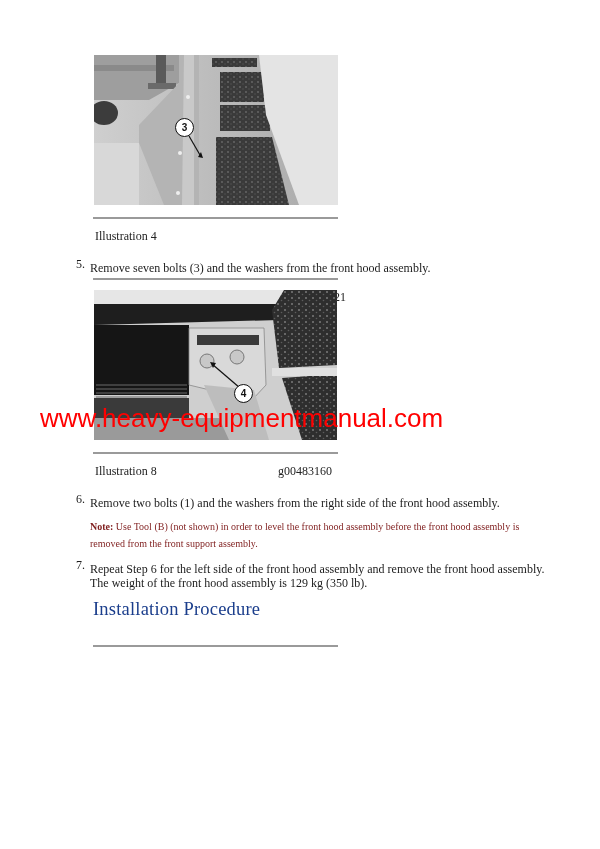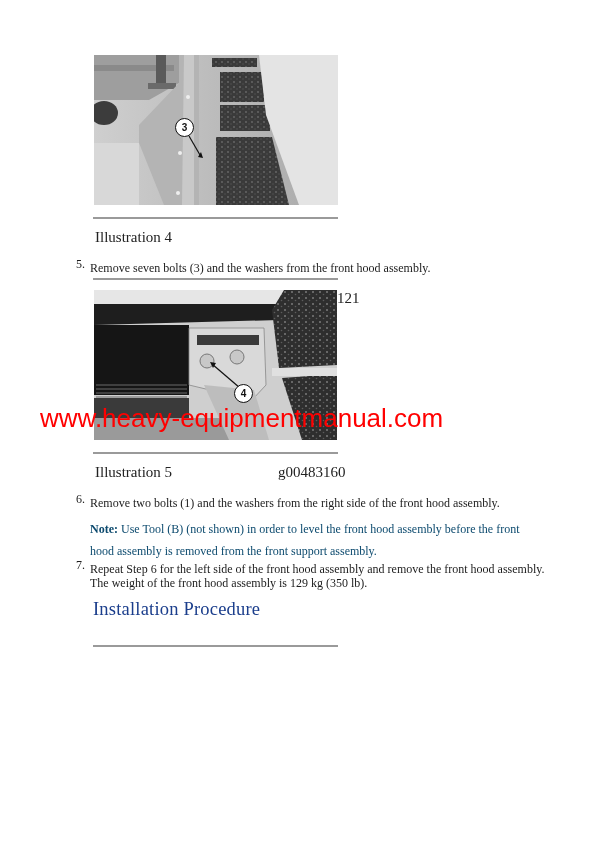--- a/index.html
+++ b/index.html
@@ -1,24 +1,24 @@
 <!DOCTYPE html>
 <html><head>
 <meta charset="utf-8">
 <style>
   html, body { margin: 0; padding: 0; background: #ffffff; }
   body { width: 600px; height: 849px; position: relative; overflow: hidden;
          font-family: "Liberation Serif", "DejaVu Serif", serif; color: #1a1a1a; }
   .rule { position: absolute; left: 93px; width: 245px; height: 2px; background: #9a9a9a; }
   .figure { position: absolute; left: 94px; width: 244px; height: 150px; overflow: hidden; background: #bdbdbd; }
-  .caption { position: absolute; font-size: 15px; color: #222; }
+  .caption { position: absolute; font-size: 12px; color: #222; }
   .step { position: absolute; left: 76px; width: 470px; font-size: 12px; line-height: 14px; color: #1c1c1c; }
   .step .num { position: absolute; left: 0; top: 0; }
   .step .txt { position: absolute; left: 14px; right: 0; top: 4px; }
-  .note { position: absolute; left: 90px; width: 450px; font-size: 12px; line-height: 22px; color: #0c4a6e; }
+  .note { position: absolute; left: 90px; width: 450px; font-size: 10px; line-height: 17px; color: #7f1d1d; }
   .note b { font-weight: bold; }
   .heading { position: absolute; left: 61px; top: 599px; font-size: 18.5px; font-weight: normal; color: #1b3e8c; letter-spacing: 0.2px; margin-left: 32px; }
   .watermark { position: absolute; left: 40px; top: 403px; font-family: "Liberation Sans", "DejaVu Sans", sans-serif;
                font-size: 26px; color: #ff0000; white-space: nowrap; letter-spacing: 0px; z-index: 5; }
   .callout { position: absolute; width: 17px; height: 17px; border: 1.3px solid #111; border-radius: 50%; background: #fff;
              font-family: "Liberation Sans", "DejaVu Sans", sans-serif; font-size: 10px; font-weight: bold; text-align: center; line-height: 17px; color: #111; z-index: 3; }
   svg { display: block; }
 </style>
 </head>
 <body>
@@ -118,21 +118,21 @@
 
     <line x1="118" y1="74" x2="146" y2="98" stroke="#111" stroke-width="1.2"></line>
     <polygon points="116,72 122,73 119,78" fill="#111"></polygon>
   </svg>
 </div>
 <div class="callout" style="left:234px; top:384px;">4</div>
 
 <div class="watermark">www.heavy-equipmentmanual.com</div>
 
 <div class="rule" style="top:452px;"></div>
-<div class="caption" style="left:95px; top:464px;">Illustration 5</div>
+<div class="caption" style="left:95px; top:464px;">Illustration 8</div>
 <div class="caption" style="left:278px; top:464px;">g00483160</div>
 
 <div class="step" style="top:492px;">
   <span class="num">6.</span>
   <span class="txt">Remove two bolts (1) and the washers from the right side of the front hood assembly.</span>
 </div>
 
 <div class="note" style="top:518px;"><b>Note:</b><span> Use Tool (B) (not shown) in order to level the front hood assembly before the front hood assembly is removed from the front support assembly.</span></div>
 
 <div class="step" style="top:558px;">

